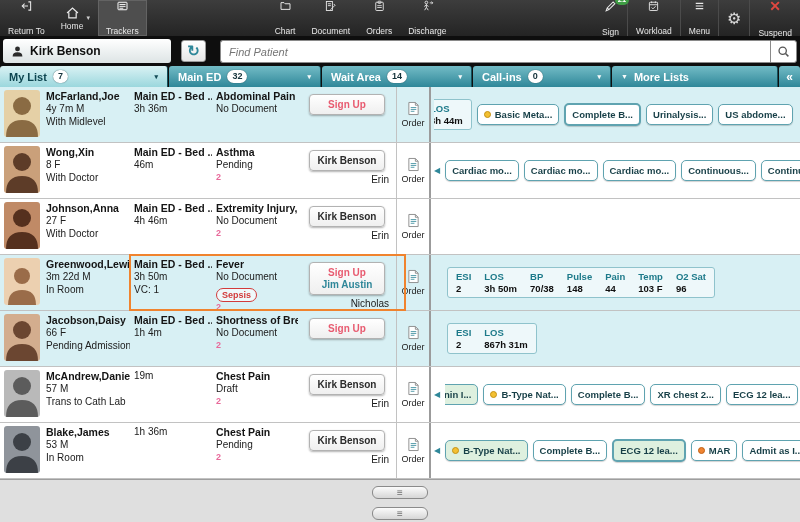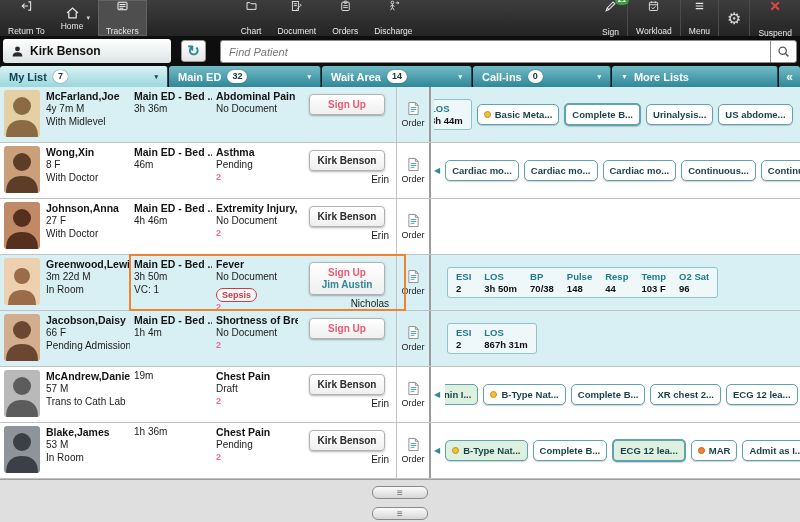--- a/index.html
+++ b/index.html
@@ -7,21 +7,21 @@
 body{font-family:"Liberation Sans",sans-serif;background:#dcdcdc;overflow:hidden}
 .app{width:800px;height:522px;display:flex;flex-direction:column;background:#fff;position:relative}
 
 
 .toolbar{height:36px;flex:0 0 36px;background:linear-gradient(#3d3d3d,#242424);display:flex;align-items:stretch;color:#e8e8e8}
 .tb-item{display:flex;flex-direction:column;align-items:center;justify-content:center;gap:14px;padding:0 8px;font-size:8.5px;position:relative;white-space:nowrap}
 .tb-item.active{background:#4e4e4e;box-shadow:inset 0 0 0 1px #636363}
 .tb-row{display:flex;align-items:center;gap:3px}
 .tb-stack{display:flex;flex-direction:column;align-items:center;gap:1px}
 .dd{font-size:7px;color:#cfcfcf}
-.gap-l{margin-left:86px}
+.gap-l{margin-left:120px}
 .push{margin-left:auto}
 .sep{width:1px;background:#4b4b4b}
 .icon-wrap{position:relative}
 .badge{position:absolute;top:-4px;right:-11px;background:#3f9d44;color:#fff;font-size:7.5px;font-weight:bold;border-radius:7px;padding:0 3px;line-height:10px}
 .glyph{font-size:14px;line-height:15px}
 .glyph.gear{color:#d8d8d8;font-size:16px}
 .glyph.x{color:#e04840;font-weight:bold}
 
 
 .accbar{height:30px;flex:0 0 30px;background:#0e0e0e;display:flex;align-items:center;padding:0 3px;gap:6px}
@@ -451,21 +451,21 @@
             </div>
           <div class="vcol">
               <span class="vh">BP</span>
               <span class="vv">70/38</span>
             </div>
           <div class="vcol">
               <span class="vh">Pulse</span>
               <span class="vv">148</span>
             </div>
           <div class="vcol">
-              <span class="vh">Resp</span>
+              <span class="vh">Pain</span>
               <span class="vv">44</span>
             </div>
           <div class="vcol">
               <span class="vh">Temp</span>
               <span class="vv">103 F</span>
             </div>
           <div class="vcol">
               <span class="vh">O2 Sat</span>
               <span class="vv">96</span>
             </div>

